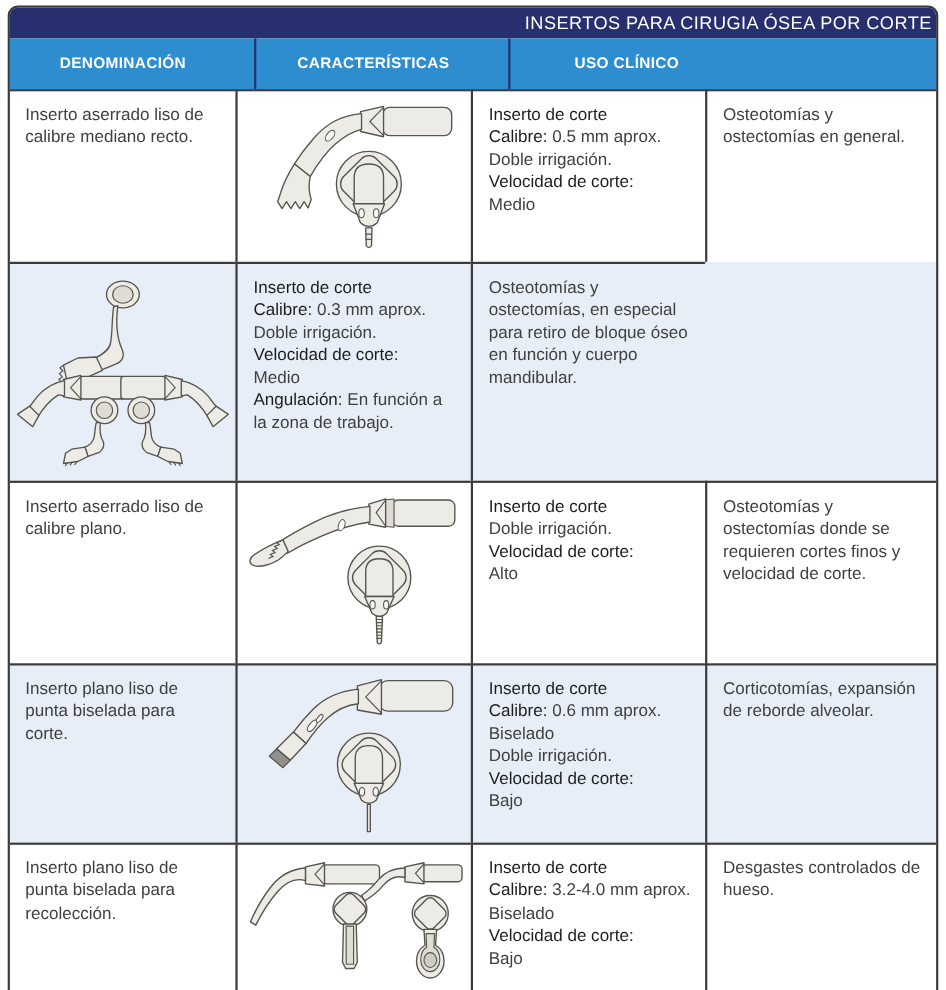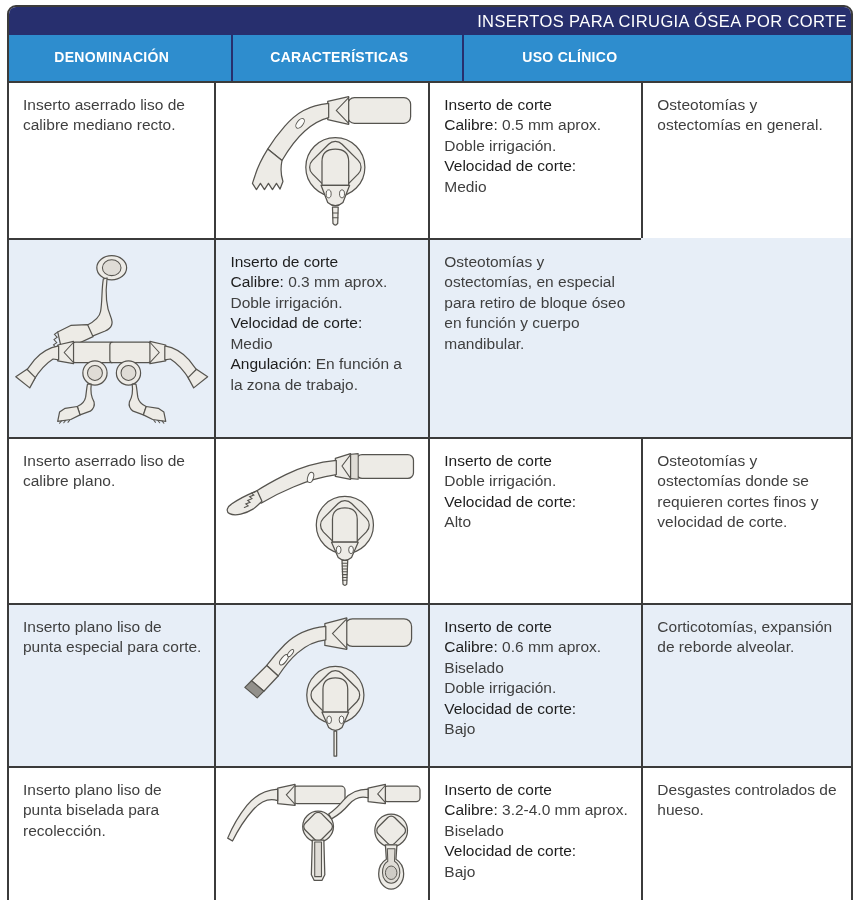--- a/index.html
+++ b/index.html
@@ -172,21 +172,21 @@
     <div class="cell">
       <div class="car-line"><span class="b">Inserto de corte</span><span></span></div>
       <div class="car-line"><span class="b"></span><span>Doble irrigación.</span></div>
       <div class="car-line"><span class="b">Velocidad de corte:</span><span></span></div>
       <div class="car-line"><span class="b"></span><span>Alto</span></div>
     </div>
     <div class="cell">Osteotomías y ostectomías donde se requieren cortes finos y velocidad de corte.</div>
   </div>
 
   <div class="trow alt">
-    <div class="cell">Inserto plano liso de punta especial para corte.</div>
+    <div class="cell">Inserto plano liso de punta biselada para corte.</div>
     <div class="cell ill-cell">
       <svg width="202" height="149" viewBox="0 0 212 156" aria-label="flat-beveled-cutting-insert-diagram">
         <rect class="ill-f" x="130" y="8" width="70" height="29" rx="8"></rect>
         <path class="ill-f" d="M109,13 L132,7 L132,40 L109,36 Z"></path>
         <path class="ill-line" d="M132,8 L117,23.5 L132,39"></path>
         <path class="ill-f" d="M110,16 C90,18 77,25 67,35 C60,42 54,49 48,57 L60,68 C66,59 72,51 80,44 C90,35 100,31 110,30 Z"></path>
         <ellipse class="ill-hole" cx="66" cy="51" rx="2.8" ry="6.5" transform="rotate(38 66 51)"></ellipse>
         <ellipse class="ill-hole" cx="73" cy="44" rx="2" ry="4.5" transform="rotate(38 73 44)"></ellipse>
         <path class="ill-f" d="M48,57 L60,68 L45,84 L32,73 Z"></path>
         <path class="ill-dark" d="M45,84 L32,73 L25,80 L38,91 Z"></path>

